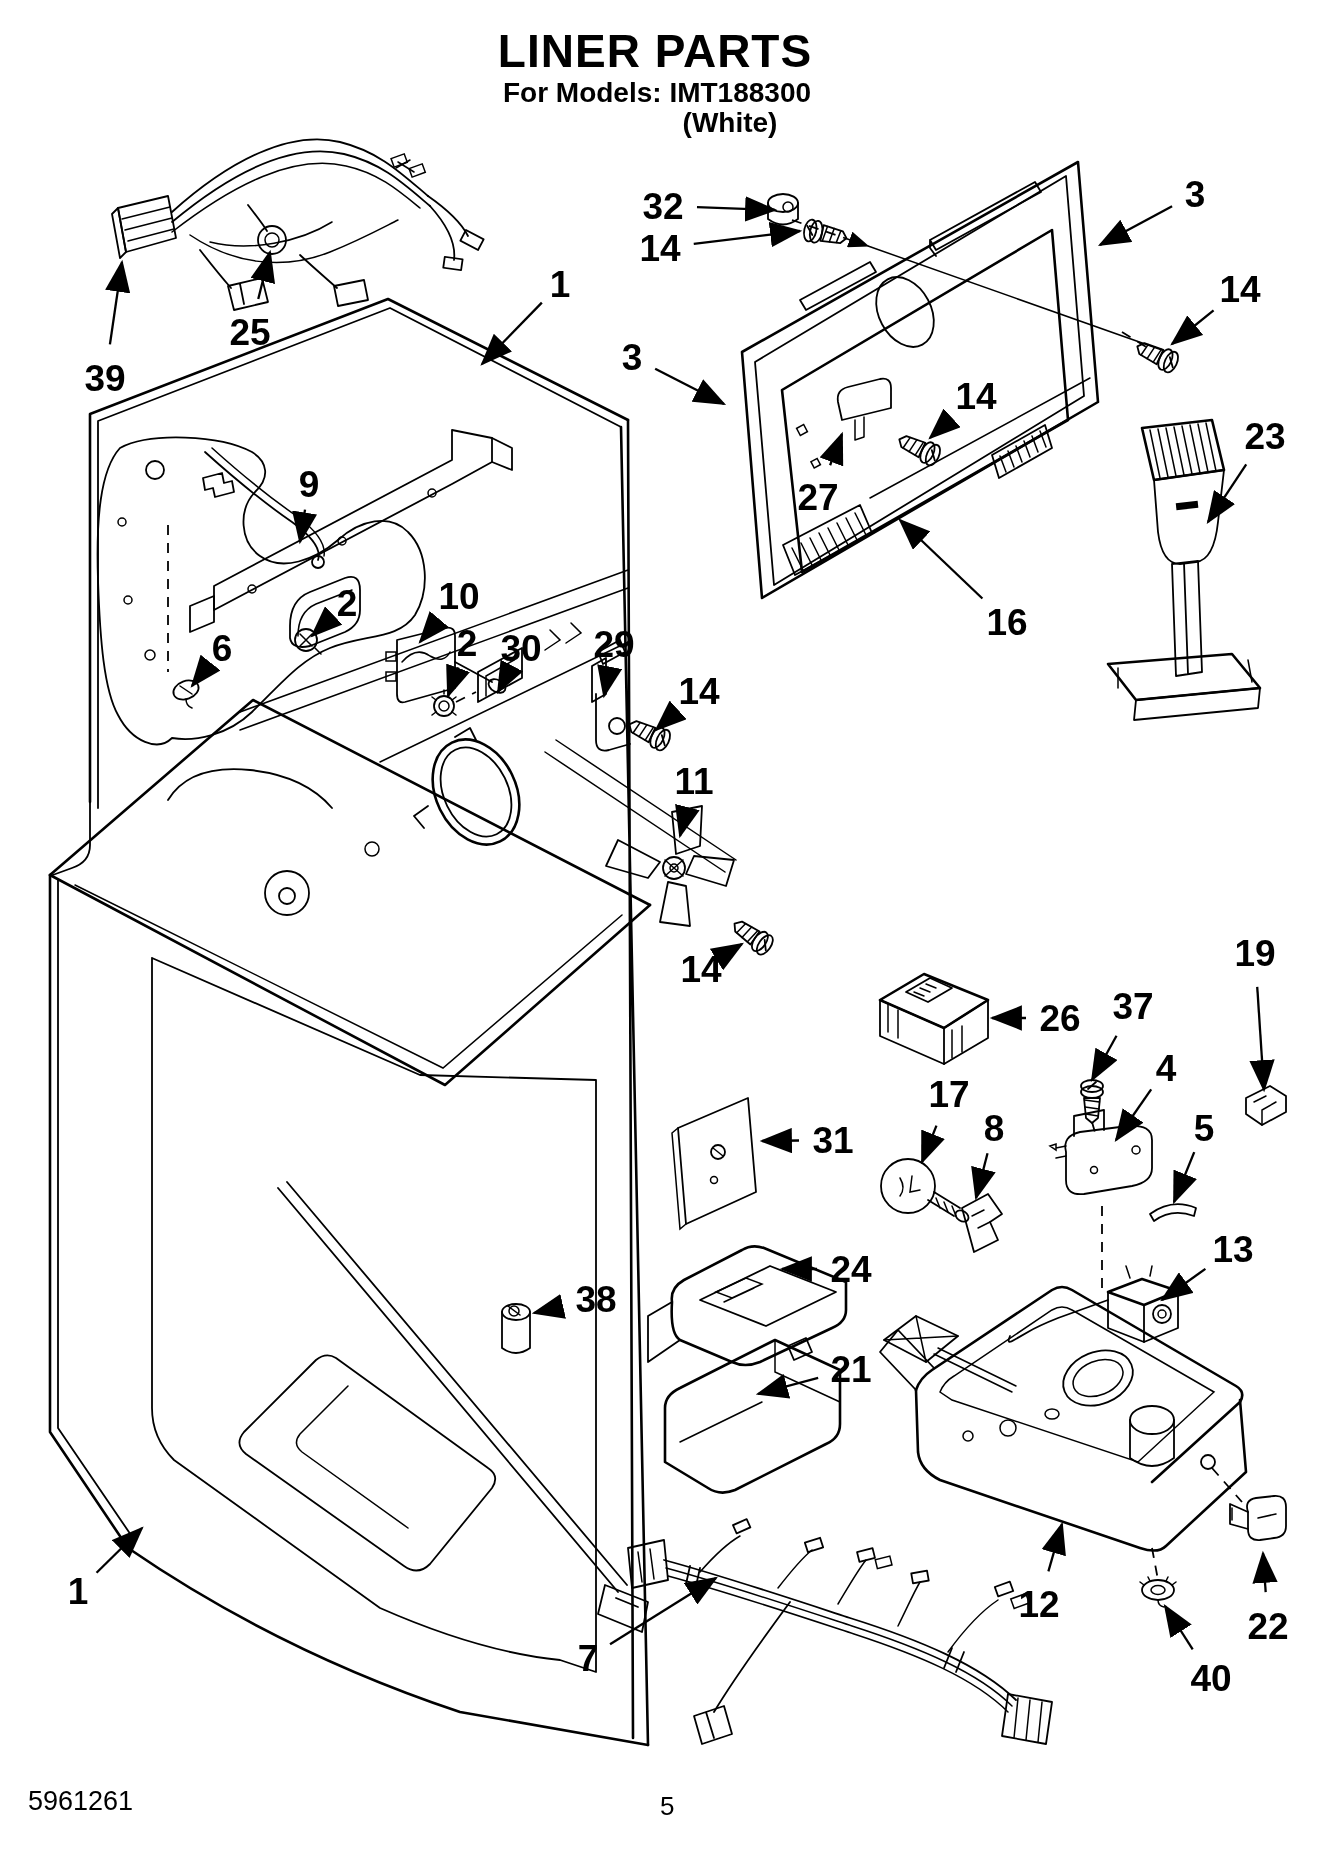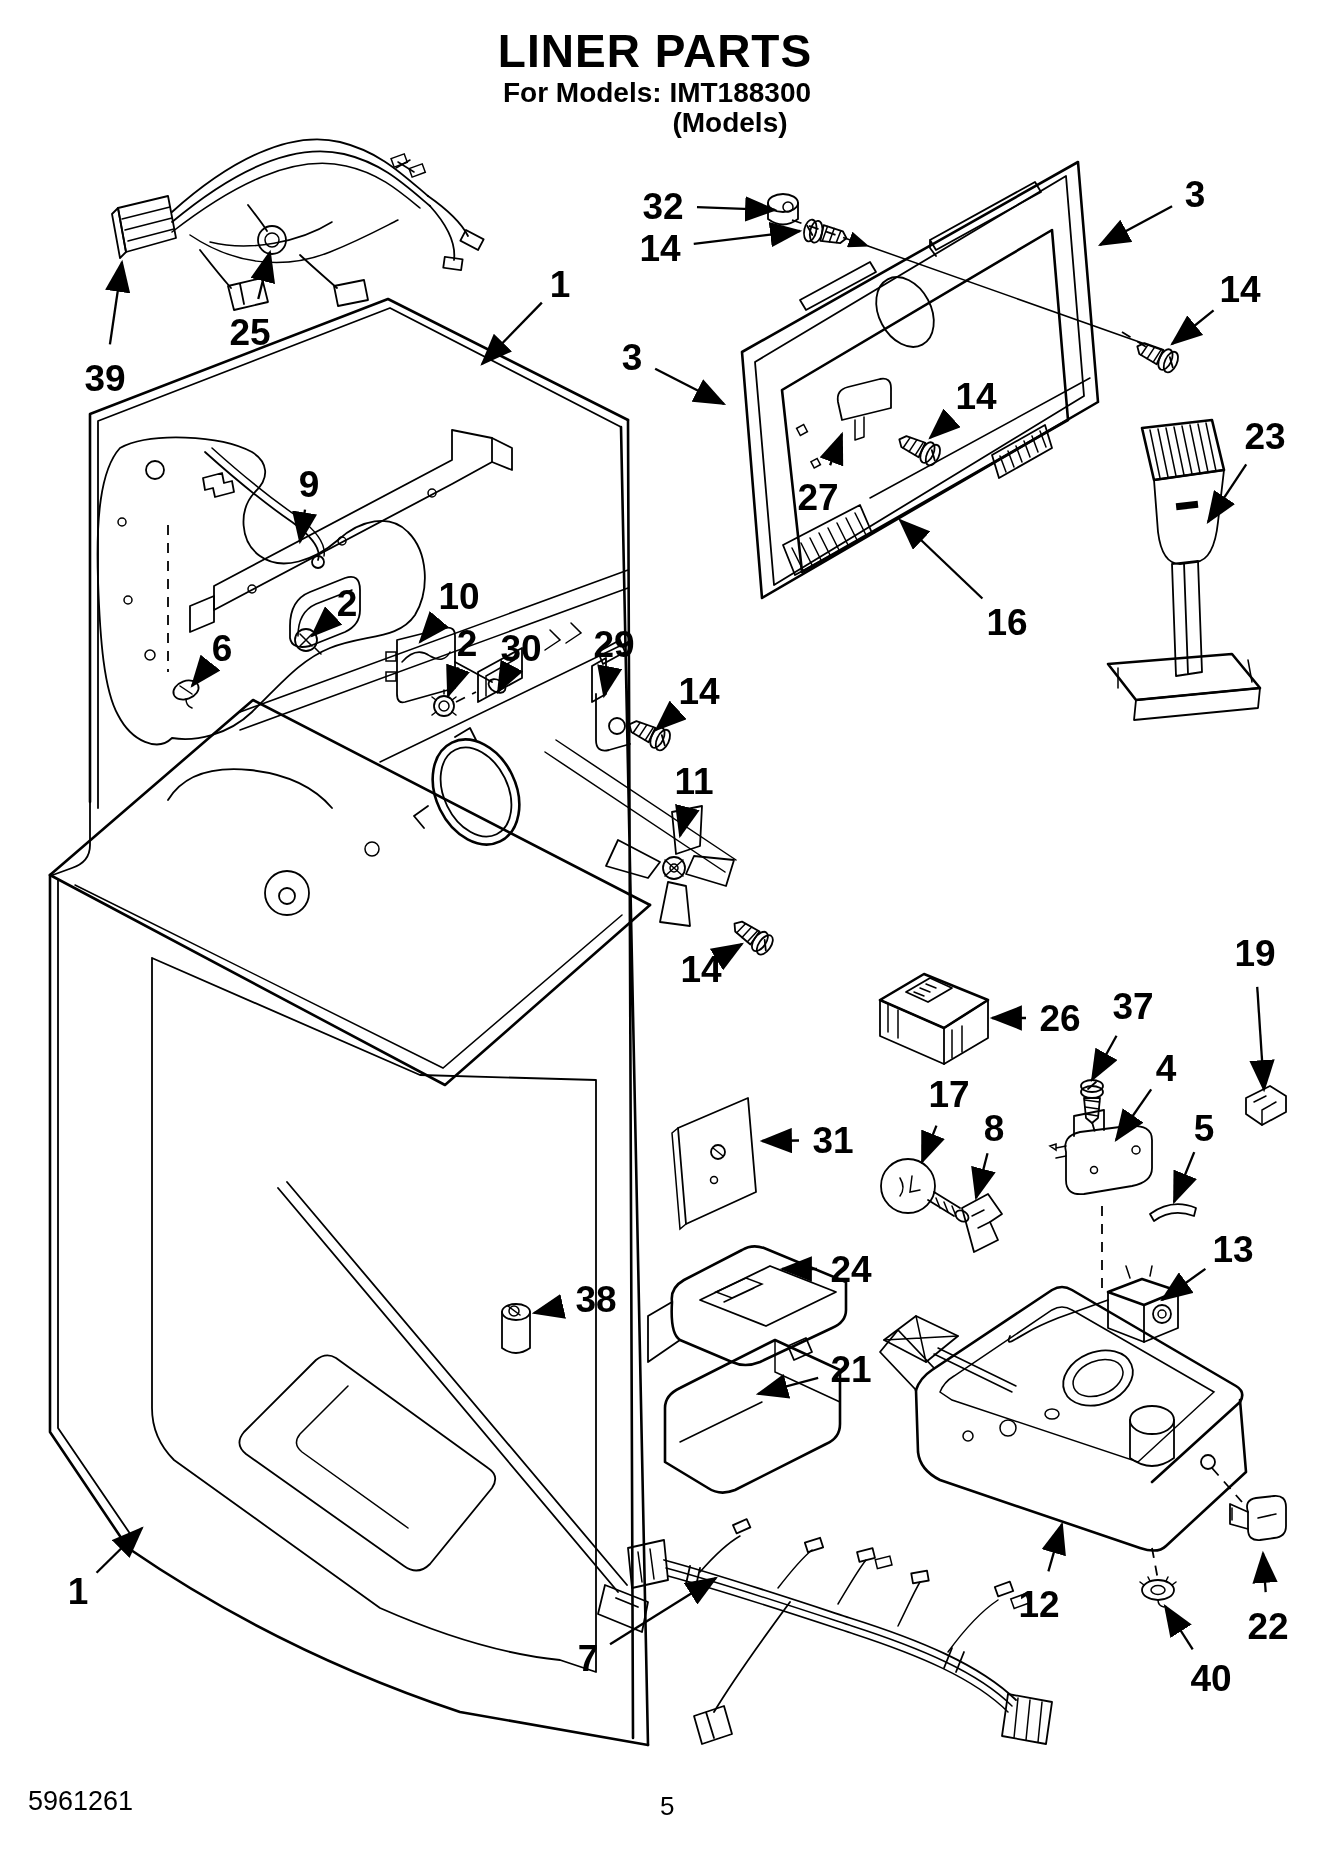--- a/index.html
+++ b/index.html
@@ -22,21 +22,21 @@
   .leader{stroke:#000;stroke-width:2.3;fill:none;}
 </style>
 </head>
 <body>
 
 <div class="page">
 
   <div class="title-block">
     <div class="title-main">LINER PARTS</div>
     <div class="title-models">For Models: IMT188300</div>
-    <div class="title-color">(Models)</div>
+    <div class="title-color">(White)</div>
   </div>
 
   <svg width="1339" height="1849" viewBox="0 0 1339 1849">
     <defs>
       <marker id="ah" markerWidth="15" markerHeight="11" refX="13" refY="5.5" orient="auto">
         <path d="M0,0 L14,5.5 L0,11 Z" fill="#000"></path>
       </marker>
       <g id="screw">
         <ellipse cx="-12" cy="0" rx="6" ry="11" class="ln2"></ellipse>
         <ellipse cx="-6" cy="0" rx="6" ry="11" class="ln2"></ellipse>

